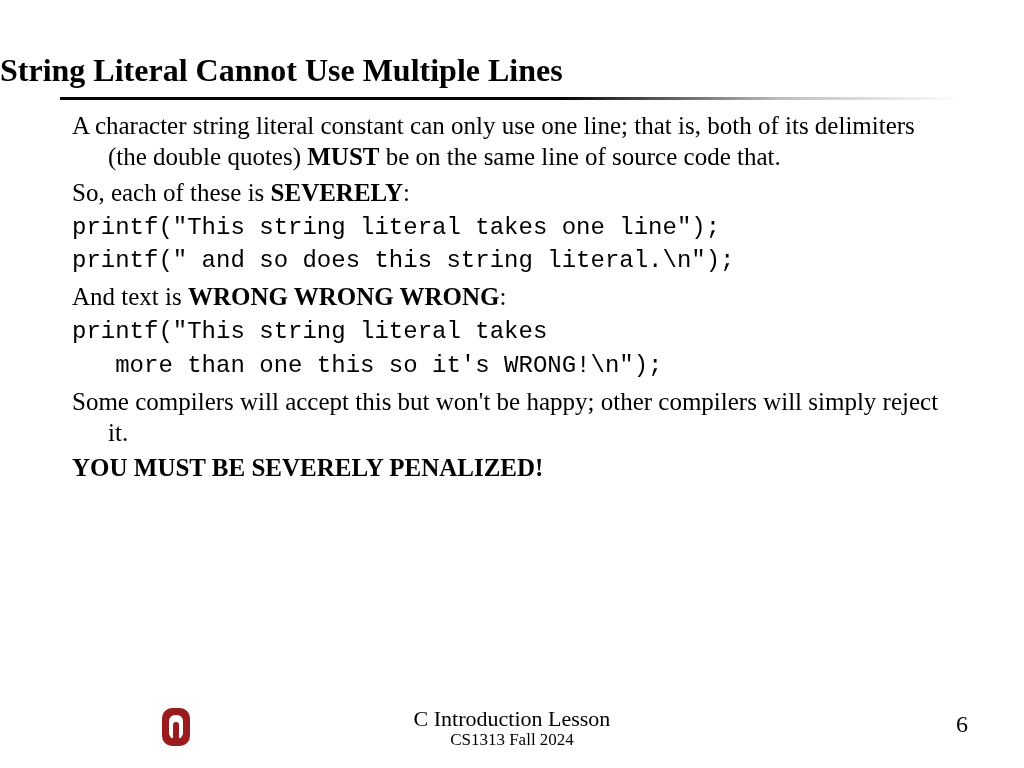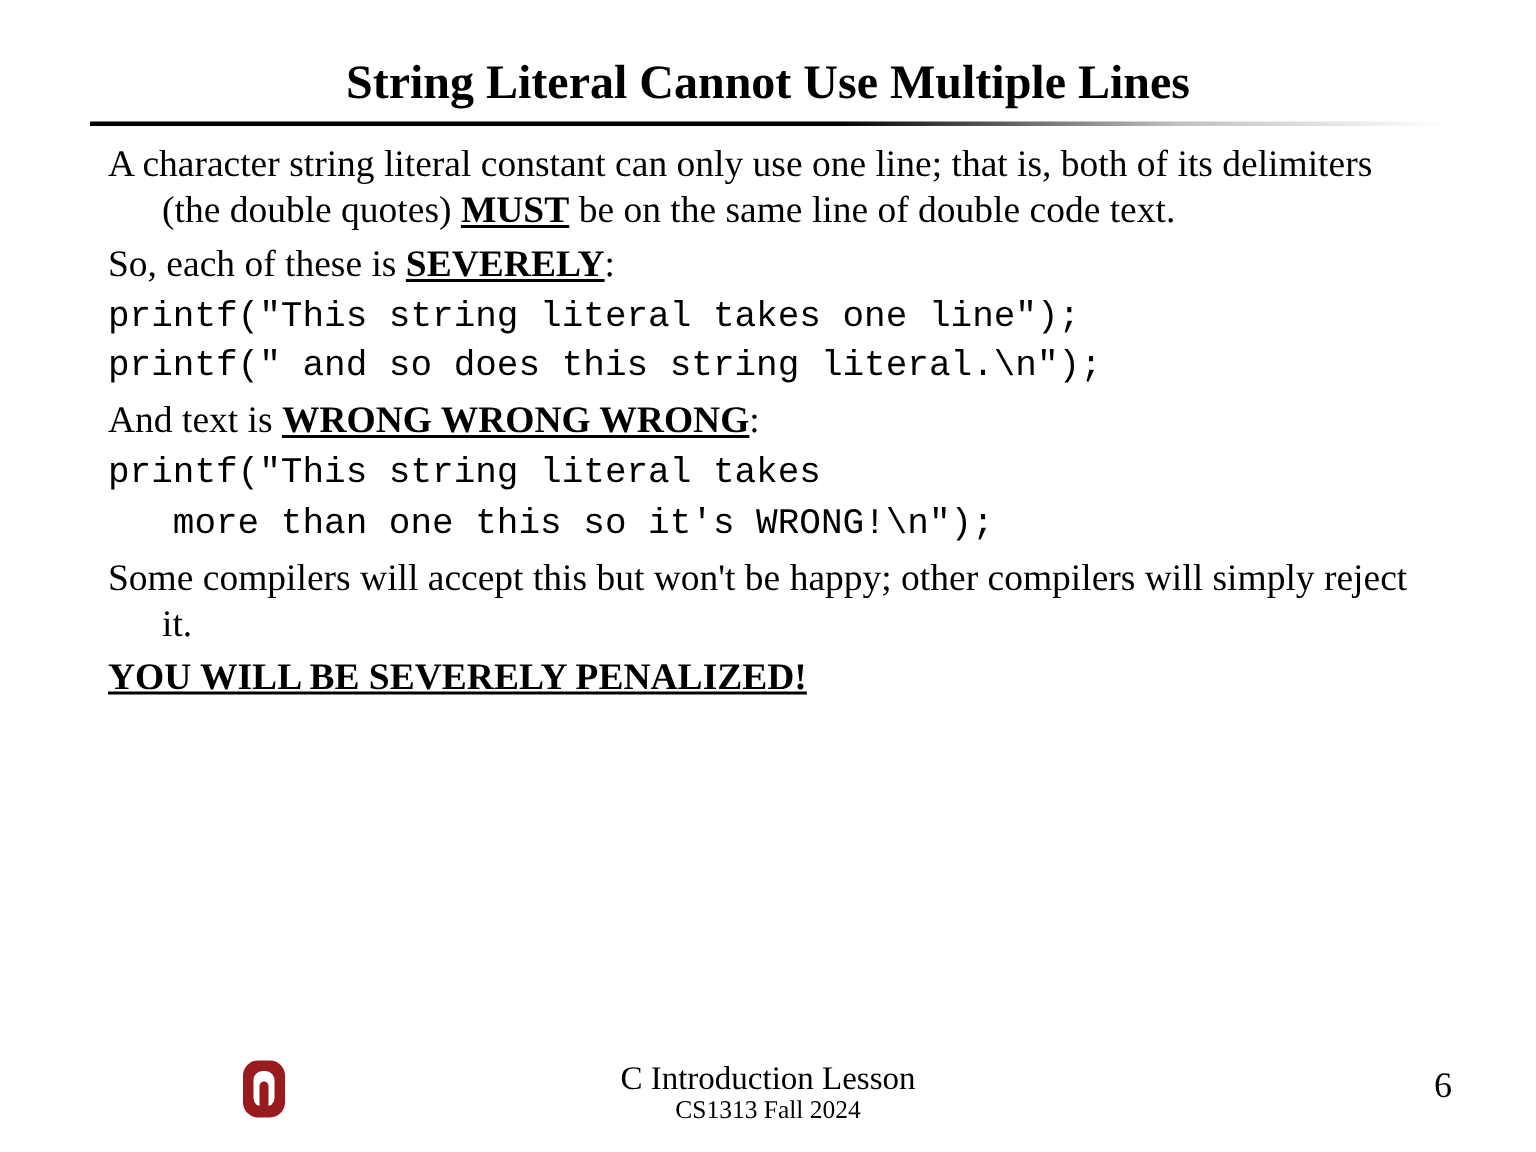--- a/index.html
+++ b/index.html
@@ -12,24 +12,24 @@
     color: #000;
     overflow: hidden;
   }
   .slide {
     position: relative;
     width: 1024px;
     height: 768px;
     box-sizing: border-box;
   }
   .title {
-    text-align: center;
+    text-align: left;
     font-weight: bold;
     font-size: 32px;
-    padding-top: 36px;
+    padding-top: 52px;
     padding-bottom: 8px;
   }
   .rule {
     height: 3px;
     margin: 0 60px 10px 60px;
     background: linear-gradient(to right, #000 0%, #000 55%, #bfbfbf 80%, #fff 100%);
   }
   .body {
     padding: 0 72px 0 72px;
     font-size: 25px;
@@ -44,21 +44,20 @@
   }
   .code {
     font-family: "Courier New", Courier, monospace;
     font-size: 24px;
     line-height: 1.32;
     white-space: pre;
     margin: 2px 0;
   }
   .emph {
     font-weight: bold;
-    text-decoration: underline;
   }
   .footer {
     position: absolute;
     left: 0;
     bottom: 18px;
     width: 1024px;
     text-align: center;
   }
   .lesson {
     font-size: 22px;
@@ -83,41 +82,41 @@
 <body>
 
 <div class="slide">
 
   <div class="title">String Literal Cannot Use Multiple Lines</div>
   <div class="rule"></div>
 
   <div class="body">
 
     <div class="para hang">
-      <span>A character string literal constant can only use one line; that is, both of its delimiters (the double quotes) </span><span class="emph">MUST</span><span> be on the same line of double code text.</span>
+      <span>A character string literal constant can only use one line; that is, both of its delimiters (the double quotes) </span><span class="emph">MUST</span><span> be on the same line of source code that.</span>
     </div>
 
     <div class="para">
       <span>So, each of these is </span><span class="emph">SEVERELY</span><span>:</span>
     </div>
 
     <div class="code">printf("This string literal takes one line");</div>
     <div class="code">printf(" and so does this string literal.\n");</div>
 
     <div class="para">
       <span>And text is </span><span class="emph">WRONG WRONG WRONG</span><span>:</span>
     </div>
 
     <div class="code">printf("This string literal takes</div>
     <div class="code">   more than one this so it's WRONG!\n");</div>
 
     <div class="para hang">Some compilers will accept this but won't be happy; other compilers will simply reject it.</div>
 
 
-    <div class="para emph">YOU WILL BE SEVERELY PENALIZED!</div>
+    <div class="para emph">YOU MUST BE SEVERELY PENALIZED!</div>
 
   </div>
 
   <div class="logo">
     <svg width="40" height="46" viewBox="0 0 40 46">
       <g fill="#9a1b1e">
         <rect x="6" y="4" width="28" height="38" rx="10" ry="10"></rect>
       </g>
       <g fill="#fff">
         <rect x="13" y="11" width="14" height="24" rx="6" ry="6"></rect>

